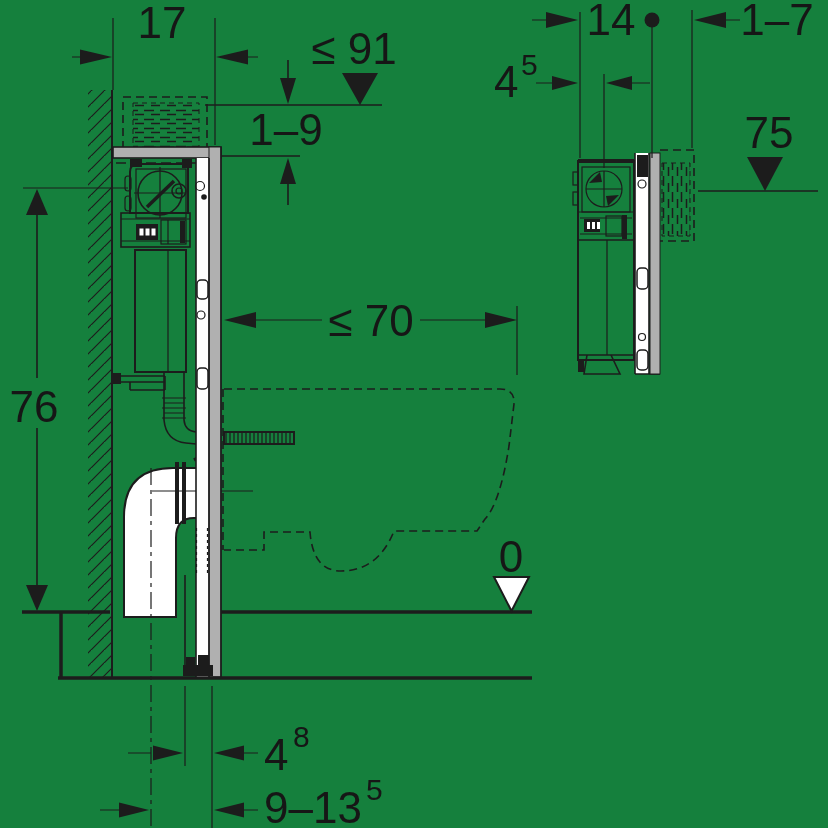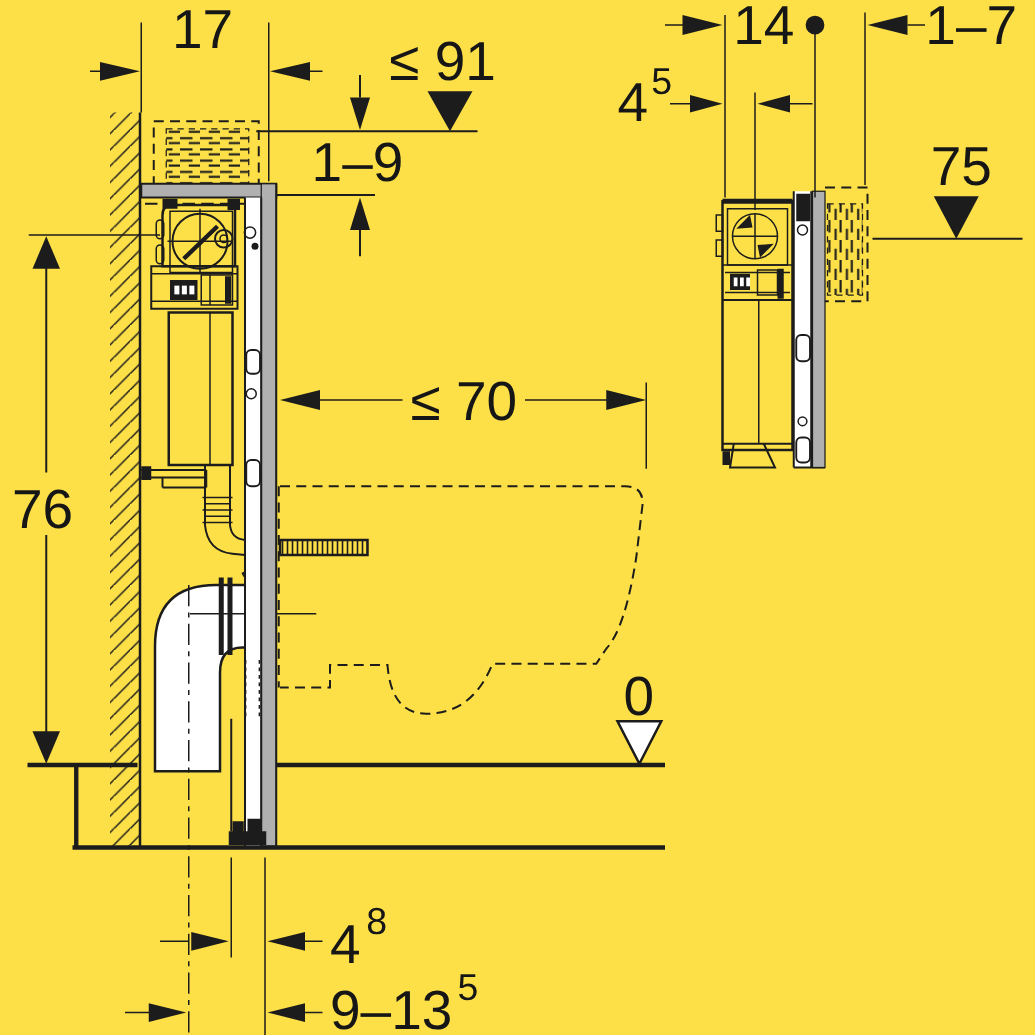--- a/index.html
+++ b/index.html
@@ -1,16 +1,16 @@
 <!DOCTYPE html>
 <html><head>
 <meta charset="utf-8">
 <style>
   html,body{margin:0;padding:0;background:#ffffff;}
-  .canvas{width:828px;height:828px;position:relative;background:#fde047;overflow:hidden;}
+  .canvas{width:828px;height:828px;position:relative;background:#15803d;overflow:hidden;}
   svg{display:block;}
   svg text{font-family:"Liberation Sans","DejaVu Sans",sans-serif;fill:#161616;}
   .dim{font-size:44px;}
   .sup{font-size:30px;}
   .ln{stroke:#1c1c1c;fill:none;}
   .thin{stroke-width:1.2;}
   .med{stroke-width:1.6;}
   .thick{stroke-width:2;}
   .floor{stroke-width:3.5;}
   .blk{fill:#1c1c1c;stroke:none;}

